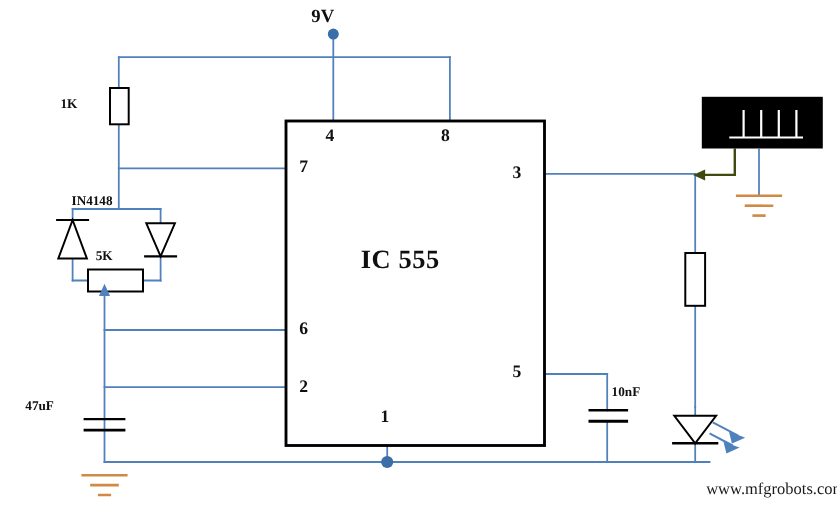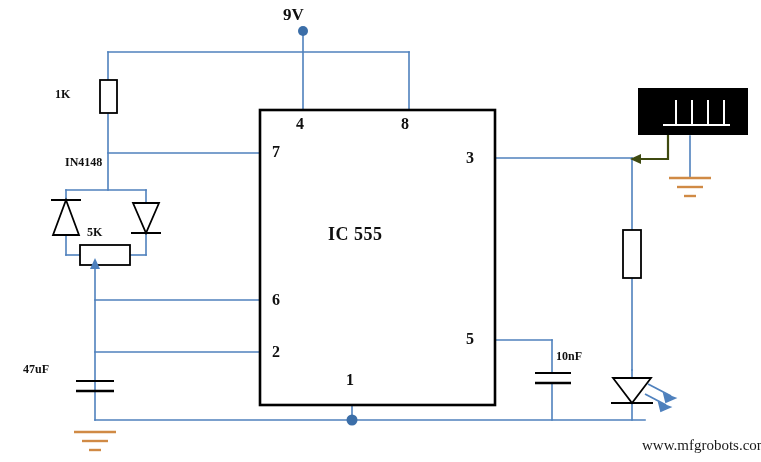--- a/index.html
+++ b/index.html
@@ -25,21 +25,21 @@
     position: absolute;
     font-family: "Liberation Serif", "DejaVu Serif", serif;
     font-weight: bold;
     color: #101010;
     white-space: nowrap;
     line-height: 1;
     user-select: none;
   }
   .lbl-comp { font-size: 12px; }
   .lbl-pin  { font-size: 16px; }
-  .lbl-ic   { font-size: 18px; letter-spacing: 0.5px; }
+  .lbl-ic   { font-size: 24px; letter-spacing: 0.5px; }
   .lbl-src  { font-size: 17px; }
   .watermark {
     position: absolute;
     font-family: "Liberation Serif", "DejaVu Serif", serif;
     font-size: 15px;
     color: #1a1a1a;
     white-space: nowrap;
   }
 </style>
 </head>
@@ -184,21 +184,21 @@
 
     <circle cx="303" cy="31" r="5" fill="#3b6ea8"></circle>
     <circle cx="352" cy="420" r="5.5" fill="#3b6ea8"></circle>
 
   </svg>
 
   <div class="lbl lbl-src" style="left:283px; top:6px;">9V</div>
 
   <div class="lbl lbl-comp" style="left:55px; top:88px;">1K</div>
 
-  <div class="lbl lbl-comp" style="left:65px; top:156px;">IN4148</div>
+  <div class="lbl lbl-comp" style="left:65px; top:176px;">IN4148</div>
 
   <div class="lbl lbl-comp" style="left:87px; top:226px;font-family:Liberation Serif, serif;">5K</div>
 
   <div class="lbl lbl-comp" style="left:23px; top:363px;">47uF</div>
 
   <div class="lbl lbl-comp" style="left:556px; top:350px;">10nF</div>
 
   <div class="lbl lbl-ic" style="left:328px; top:225px;">IC 555</div>
 
   <div class="lbl lbl-pin" style="left:296px; top:116px;">4</div>

